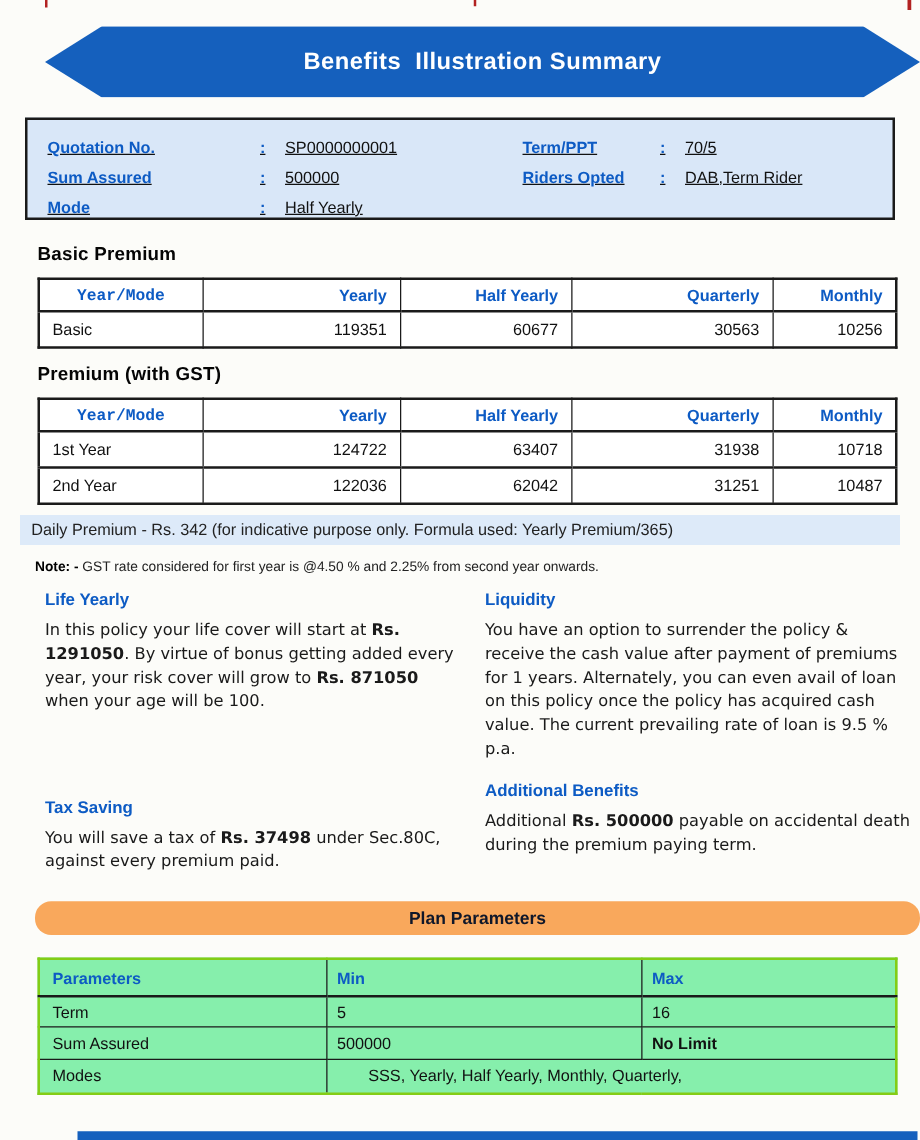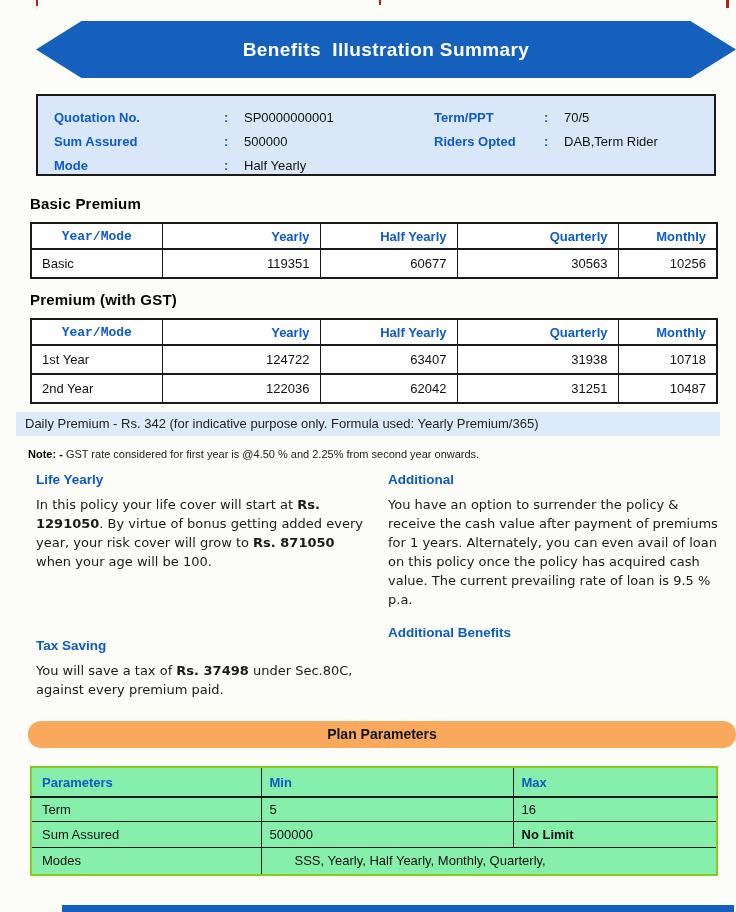--- a/index.html
+++ b/index.html
@@ -26,26 +26,27 @@
     clip-path: polygon(0% 50%, 6.5% 0%, 93.5% 0%, 100% 50%, 93.5% 100%, 6.5% 100%);
     display:flex; align-items:center; justify-content:center;
   }
   .banner-title {
     color:#fff; font-size:19px; font-weight:bold; letter-spacing:0.4px;
     white-space: pre;
   }
 
   
   .info-box {
-    margin: 16px 20px 0 36px;
+    margin: 16px 20px 0 20px;
     height: 82px;
     background: #D9E7F8;
     border: 2px solid #1a1a1a;
     padding: 9px 0 0 16px;
     display: flex;
+    text-decoration: underline;
   }
   .info-col-left { width: 380px; }
   .info-col-right { flex: 1; }
   .info-row { display:flex; height:24px; align-items:center; font-size:13px; }
   .info-label { font-weight:bold; color:#0D5BC4; }
   .info-col-left .info-label { width:170px; }
   .info-col-right .info-label { width:110px; }
   .info-colon { font-weight:bold; color:#0D5BC4; width:14px; }
   .info-value { color:#111; padding-left:6px; }
 
@@ -261,29 +262,30 @@
   <div class="daily-strip">Daily Premium - Rs. 342 (for indicative purpose only. Formula used: Yearly Premium/365)</div>
 
   <p class="gst-note"><b>Note: -</b><span> GST rate considered for first year is @4.50 % and 2.25% from second year onwards.</span></p>
 
   <div class="benefits">
     <div>
       <div class="benefit-title">Life Yearly</div>
       <p class="benefit-text"><span>In this policy your life cover will start at </span><b>Rs. 1291050</b><span>. By virtue of bonus getting added every year, your risk cover will grow to </span><b>Rs. 871050</b><span> when your age will be 100.</span></p>
     </div>
     <div>
-      <div class="benefit-title">Additional</div>
+      <div class="benefit-title">Liquidity</div>
       <p class="benefit-text">You have an option to surrender the policy &amp; receive the cash value after payment of premiums for 1 years. Alternately, you can even avail of loan on this policy once the policy has acquired cash value. The current prevailing rate of loan is 9.5 % p.a.</p>
     </div>
     <div class="cell-offset">
       <div class="benefit-title">Tax Saving</div>
       <p class="benefit-text"><span>You will save a tax of </span><b>Rs. 37498</b><span> under Sec.80C, against every premium paid.</span></p>
     </div>
     <div>
       <div class="benefit-title">Additional Benefits</div>
+      <p class="benefit-text"><span>Additional </span><b>Rs. 500000</b><span> payable on accidental death during the premium paying term.</span></p>
     </div>
   </div>
 
   <div class="plan-bar">Plan Parameters</div>
 
   <table class="params-table">
     <colgroup>
         <col style="width:230px">
         <col style="width:252px">
         <col style="width:204px">

